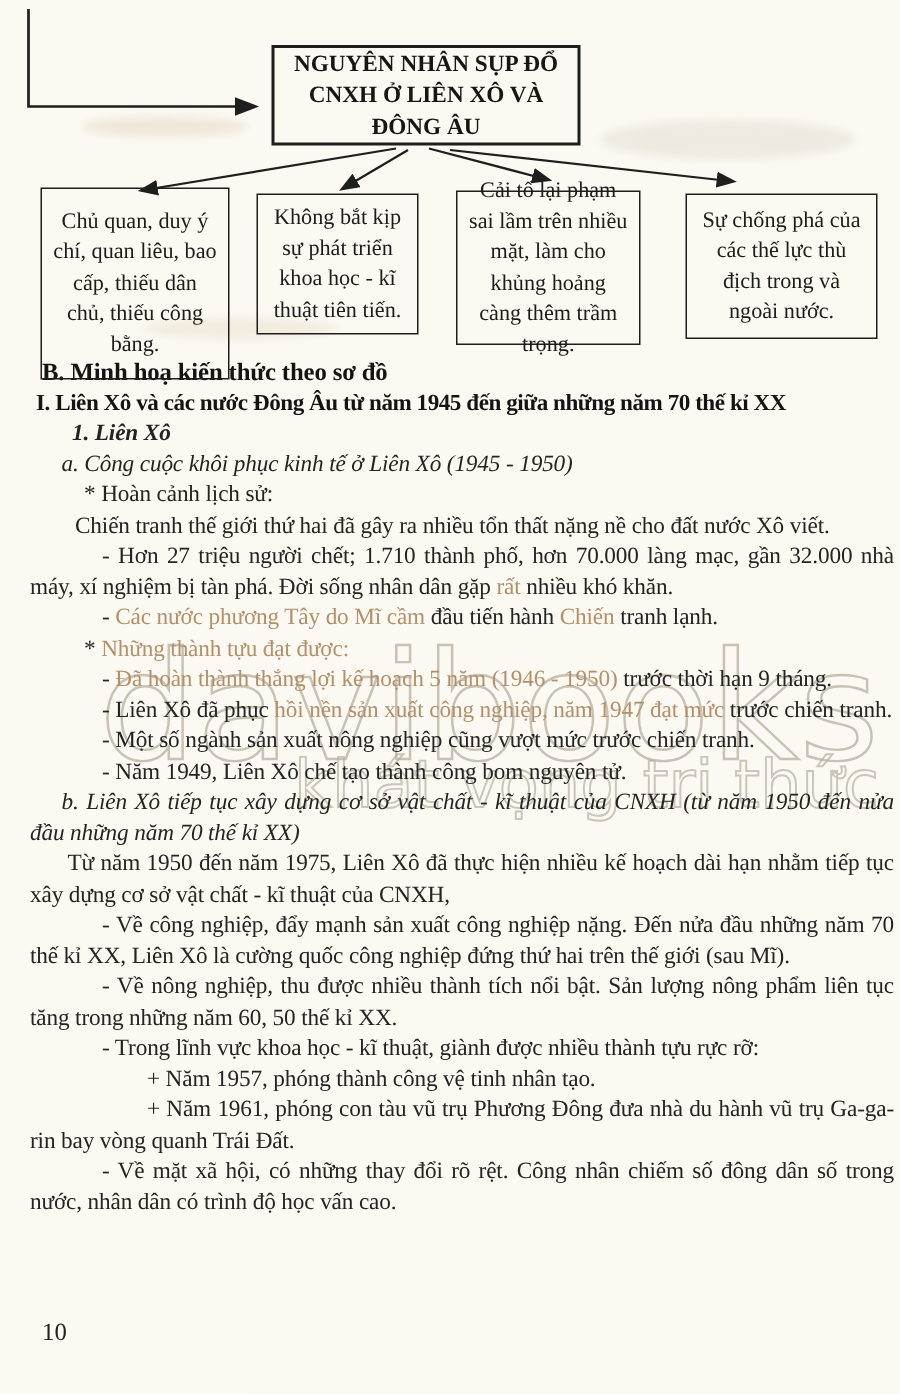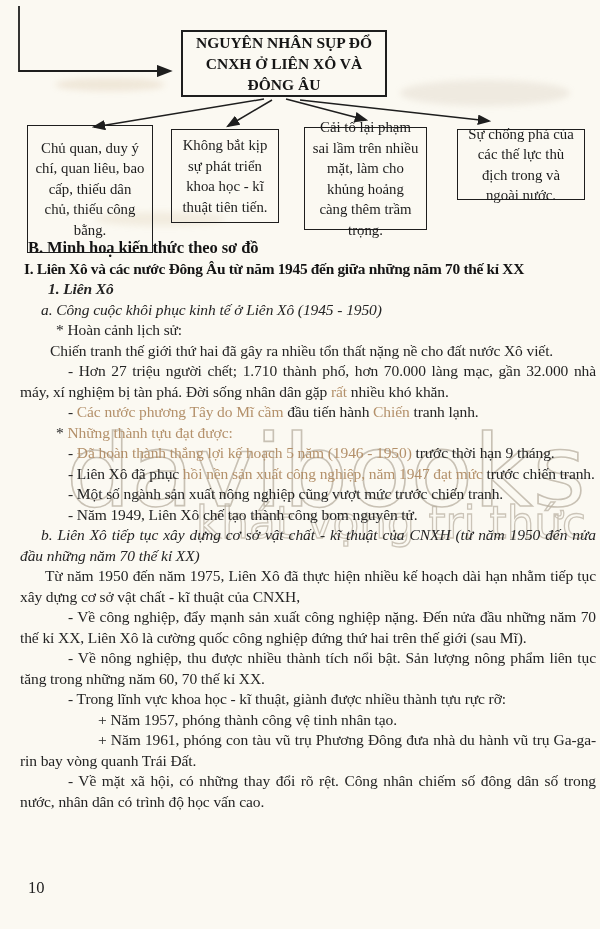--- a/index.html
+++ b/index.html
@@ -19,21 +19,21 @@
   }
   .titlebox{
     left:181px; top:30px; width:206px; height:67px;
     font-weight:bold; font-size:15.5px; line-height:21px; padding:1px 9px;
     color:#161616;
   }
   .cause{font-size:14.8px; line-height:20.5px; padding:2px 7px; border-width:1.5px; color:#1c1c1c;}
   .c0{left:27px;  top:125px; width:126px; height:128px;}
   .c1{left:171px; top:129px; width:108px; height:94px;}
   .c2{left:304px; top:127px; width:123px; height:103px;}
-  .c3{left:457px; top:129px; width:128px; height:71px;}
+  .c3{left:457px; top:129px; width:128px; height:97px;}
   
   .wm{position:absolute; left:0; top:388px; z-index:1; pointer-events:none;}
   
   .smudge{position:absolute; border-radius:50%; filter:blur(3px); z-index:0;}
   .s1{left:55px;  top:78px;  width:110px; height:13px; background:rgba(190,150,100,.18);}
   .s2{left:400px; top:80px;  width:170px; height:26px; background:rgba(170,150,120,.14);}
   .s3{left:95px;  top:212px; width:130px; height:14px; background:rgba(190,160,110,.14);}
   
   .bodytext{
     position:relative; z-index:2; padding:238px 4px 0 20px;
@@ -108,21 +108,21 @@
       <p class="bp dash"><span>- Hơn 27 triệu người chết; 1.710 thành phố, hơn 70.000 làng mạc, gần 32.000 nhà máy, xí nghiệm bị tàn phá. Đời sống nhân dân gặp </span><span class="fade">rất</span><span> nhiều khó khăn.</span></p>
       <p class="bp dash"><span>- </span><span class="fade">Các nước phương Tây do Mĩ cầm </span><span>đầu tiến hành </span><span class="fade">Chiến </span><span>tranh lạnh.</span></p>
       <p class="bp star"><span>* </span><span class="fade">Những thành tựu đạt được:</span></p>
       <p class="bp dash"><span>- </span><span class="fade">Đã hoàn thành thắng lợi kế hoạch 5 năm (1946 - 1950) </span><span>trước thời hạn 9 tháng.</span></p>
       <p class="bp dash"><span>- Liên Xô đã phục </span><span class="fade">hồi nền sản xuất công nghiệp, năm 1947 đạt mức </span><span>trước chiến tranh.</span></p>
       <p class="bp dash"><span>- Một số ngành sản xuất nông nghiệp cũng vượt mức trước chiến tranh.</span></p>
       <p class="bp dash"><span>- Năm 1949, Liên Xô chế tạo thành công bom nguyên tử.</span></p>
       <p class="bp ital"><span>b. Liên Xô tiếp tục xây dựng cơ sở vật chất - kĩ thuật của CNXH (từ năm 1950 đến nửa đầu những năm 70 thế kỉ XX)</span></p>
       <p class="bp para2"><span>Từ năm 1950 đến năm 1975, Liên Xô đã thực hiện nhiều kế hoạch dài hạn nhằm tiếp tục xây dựng cơ sở vật chất - kĩ thuật của CNXH,</span></p>
       <p class="bp dash"><span>- Về công nghiệp, đẩy mạnh sản xuất công nghiệp nặng. Đến nửa đầu những năm 70 thế kỉ XX, Liên Xô là cường quốc công nghiệp đứng thứ hai trên thế giới (sau Mĩ).</span></p>
-      <p class="bp dash"><span>- Về nông nghiệp, thu được nhiều thành tích nổi bật. Sản lượng nông phẩm liên tục tăng trong những năm 60, 70 thế kỉ XX.</span></p>
+      <p class="bp dash"><span>- Về nông nghiệp, thu được nhiều thành tích nổi bật. Sản lượng nông phẩm liên tục tăng trong những năm 60, 50 thế kỉ XX.</span></p>
       <p class="bp dash"><span>- Trong lĩnh vực khoa học - kĩ thuật, giành được nhiều thành tựu rực rỡ:</span></p>
       <p class="bp plus"><span>+ Năm 1957, phóng thành công vệ tinh nhân tạo.</span></p>
       <p class="bp plus"><span>+ Năm 1961, phóng con tàu vũ trụ Phương Đông đưa nhà du hành vũ trụ Ga-ga-rin bay vòng quanh Trái Đất.</span></p>
       <p class="bp dash"><span>- Về mặt xã hội, có những thay đổi rõ rệt. Công nhân chiếm số đông dân số trong nước, nhân dân có trình độ học vấn cao.</span></p>
     </div>
 
   <div class="pageno">10</div>
 
 </div>
 

